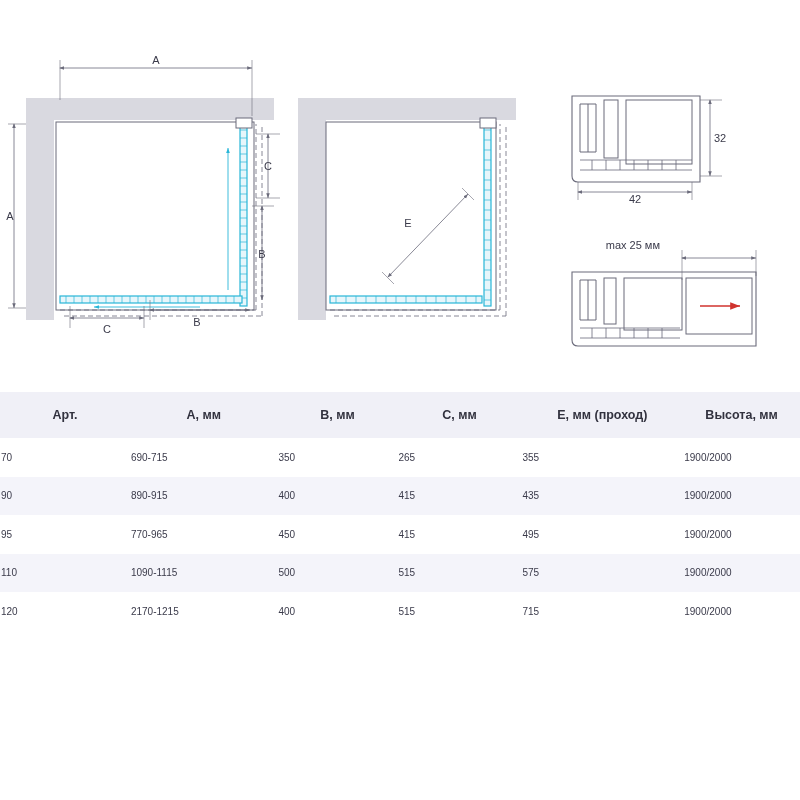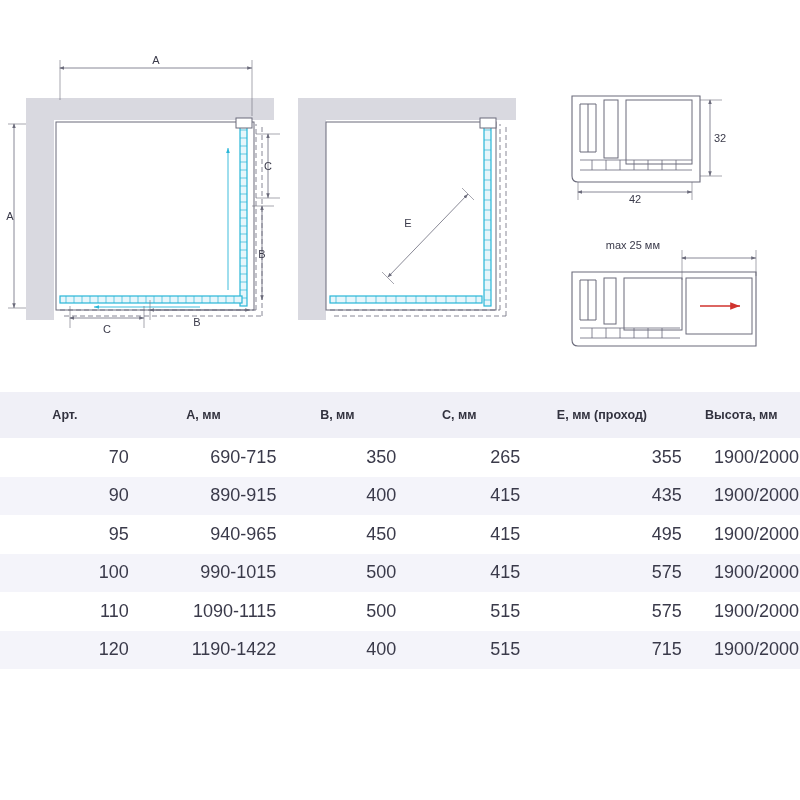--- a/index.html
+++ b/index.html
@@ -43,24 +43,24 @@
     background: #f0f0f7;
     color: #32323f;
     font-weight: bold;
     font-size: 12.5px;
     height: 44px;
     text-align: center;
     border: none;
   }
   .spec-table td {
     height: 36.5px;
-    text-align: right;
+    text-align: left;
     border: none;
     color: #3a3a4a;
-    font-size: 18px;
+    font-size: 10px;
   }
   .spec-table tbody tr:nth-child(odd) {
     background: #ffffff;
   }
   .spec-table tbody tr:nth-child(even) {
     background: #f4f4fa;
   }
   .col-art { width: 130px; margin-top: 32px; }
   .col-a   { width: 148px; }
   .col-b   { width: 120px; }
@@ -355,45 +355,37 @@
       <tr>
         <td>90</td>
         <td>890-915</td>
         <td>400</td>
         <td>415</td>
         <td>435</td>
         <td>1900/2000</td>
       </tr>
       <tr>
         <td>95</td>
-        <td>940-965</td>
+        <td>770-965</td>
         <td>450</td>
         <td>415</td>
         <td>495</td>
-        <td>1900/2000</td>
-      </tr>
-      <tr>
-        <td>100</td>
-        <td>990-1015</td>
-        <td>500</td>
-        <td>415</td>
-        <td>575</td>
         <td>1900/2000</td>
       </tr>
       <tr>
         <td>110</td>
         <td>1090-1115</td>
         <td>500</td>
         <td>515</td>
         <td>575</td>
         <td>1900/2000</td>
       </tr>
       <tr>
         <td>120</td>
-        <td>1190-1422</td>
+        <td>2170-1215</td>
         <td>400</td>
         <td>515</td>
         <td>715</td>
         <td>1900/2000</td>
       </tr>
     </tbody>
   </table>
 
 </div>
 

